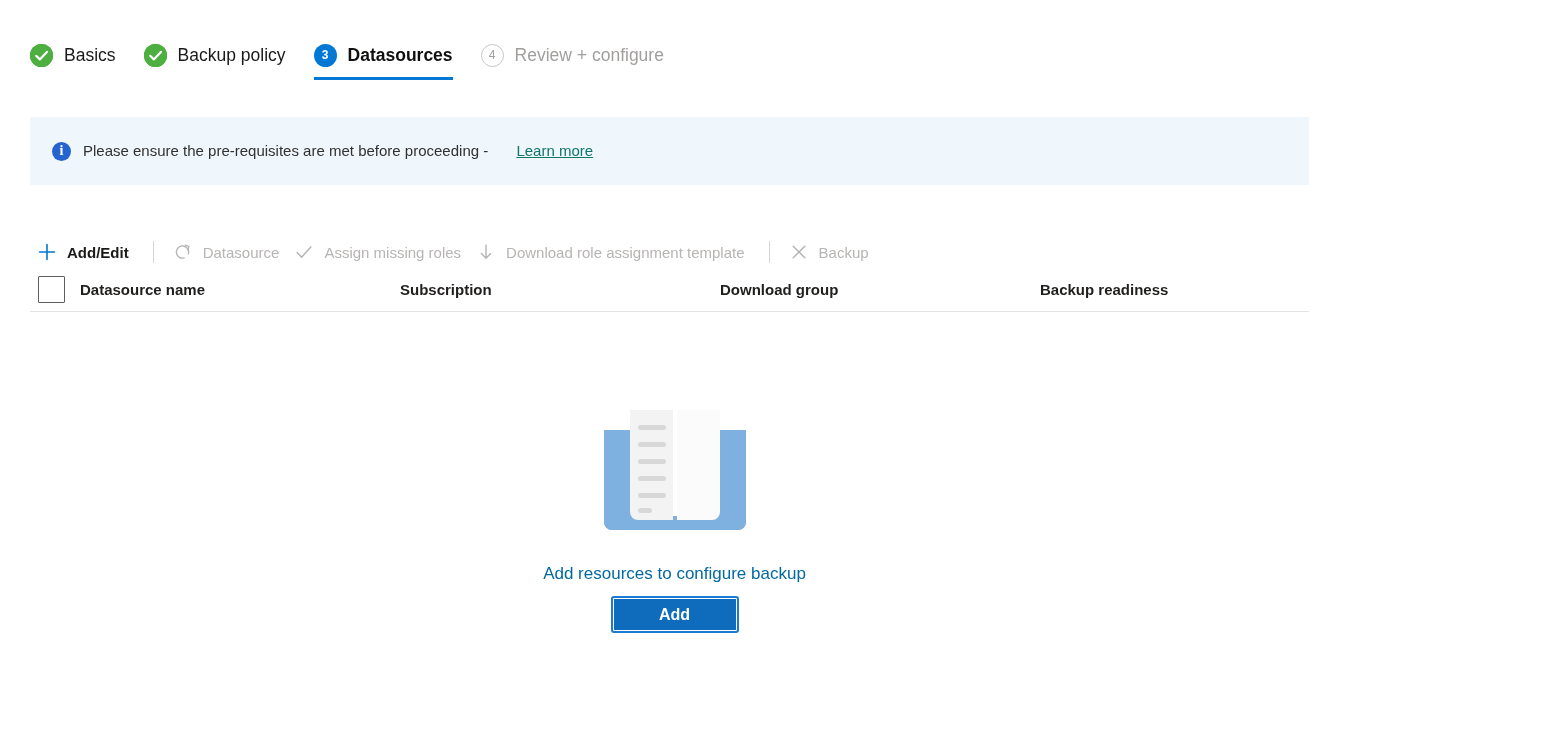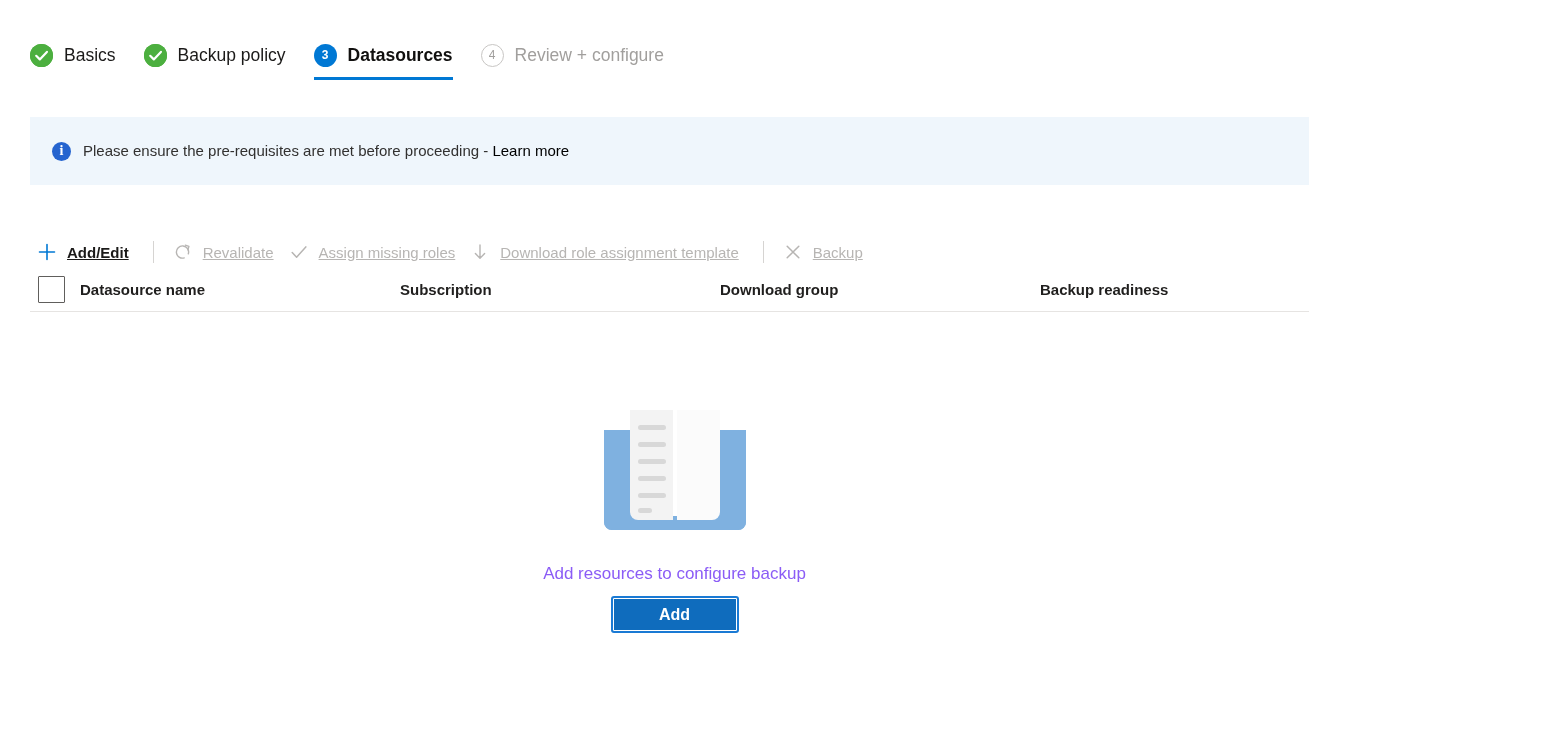--- a/index.html
+++ b/index.html
@@ -118,22 +118,24 @@
     font-weight: 700;
     line-height: 1;
     margin-right: 12px;
   }
   .info-text {
     font-size: 15px;
     color: #323130;
     line-height: 20px;
   }
   .info-link {
-    color: #000000;
+    color: #0f766e;
+    text-decoration: underline;
     cursor: pointer;
+    margin-left: 24px;
   }
 
   
   .toolbar {
     position: absolute;
     left: 32px;
     top: 231px;
     height: 42px;
     display: flex;
     align-items: center;
@@ -141,21 +143,20 @@
   .cmd {
     display: flex;
     align-items: center;
     height: 36px;
     padding: 0 10px 0 4px;
     font-size: 15px;
     white-space: nowrap;
     background: none;
     border: none;
     font-family: inherit;
-    text-decoration: underline;
   }
   .cmd-enabled { color: #1b1a19; cursor: pointer; }
   .cmd-enabled .cmd-label { font-weight: 600; }
   .cmd-disabled { color: #b7b5b3; cursor: default; }
   .cmd-icon {
     width: 22px;
     height: 22px;
     flex: 0 0 22px;
     display: flex;
     align-items: center;
@@ -228,21 +229,21 @@
   .empty-title {
     margin-top: 28px;
     font-size: 21px;
     font-weight: 700;
     color: #1b1a19;
     margin-left: 40px;
   }
   .empty-sub {
     margin-top: 14px;
     font-size: 17px;
-    color: #8b5cf6;
+    color: #0369a1;
     margin-left: 40px;
   }
   .add-button {
     margin-top: 14px;
     margin-left: 40px;
     width: 124px;
     height: 33px;
     background: #0f6cbd;
     color: #ffffff;
     font-size: 16px;
@@ -317,21 +318,21 @@
 
     <span class="cmd-sep"></span>
 
     <button class="cmd cmd-disabled">
       <span class="cmd-icon">
         <svg width="20" height="20" viewBox="0 0 20 20" aria-hidden="true">
           <path d="M15.6 9.4 A6.1 6.1 0 1 0 13.6 14.8" stroke="#b7b5b3" stroke-width="1.4" fill="none" stroke-linecap="round" transform="rotate(25 10 10)"></path>
           <path d="M12.3 3.2 L15.9 4.3 L14.9 7.9" stroke="#b7b5b3" stroke-width="1.4" fill="none" stroke-linecap="round" stroke-linejoin="round"></path>
         </svg>
       </span>
-      <span class="cmd-label">Revalidate</span>
+      <span class="cmd-label">Datasource</span>
     </button>
 
     <button class="cmd cmd-disabled">
       <span class="cmd-icon">
         <svg width="20" height="20" viewBox="0 0 20 20" aria-hidden="true">
           <path d="M3.2 10.6 L7.6 15.2 L16.8 4.9" stroke="#b7b5b3" stroke-width="1.5" fill="none" stroke-linecap="round" stroke-linejoin="round"></path>
         </svg>
       </span>
       <span class="cmd-label">Assign missing roles</span>
     </button>

